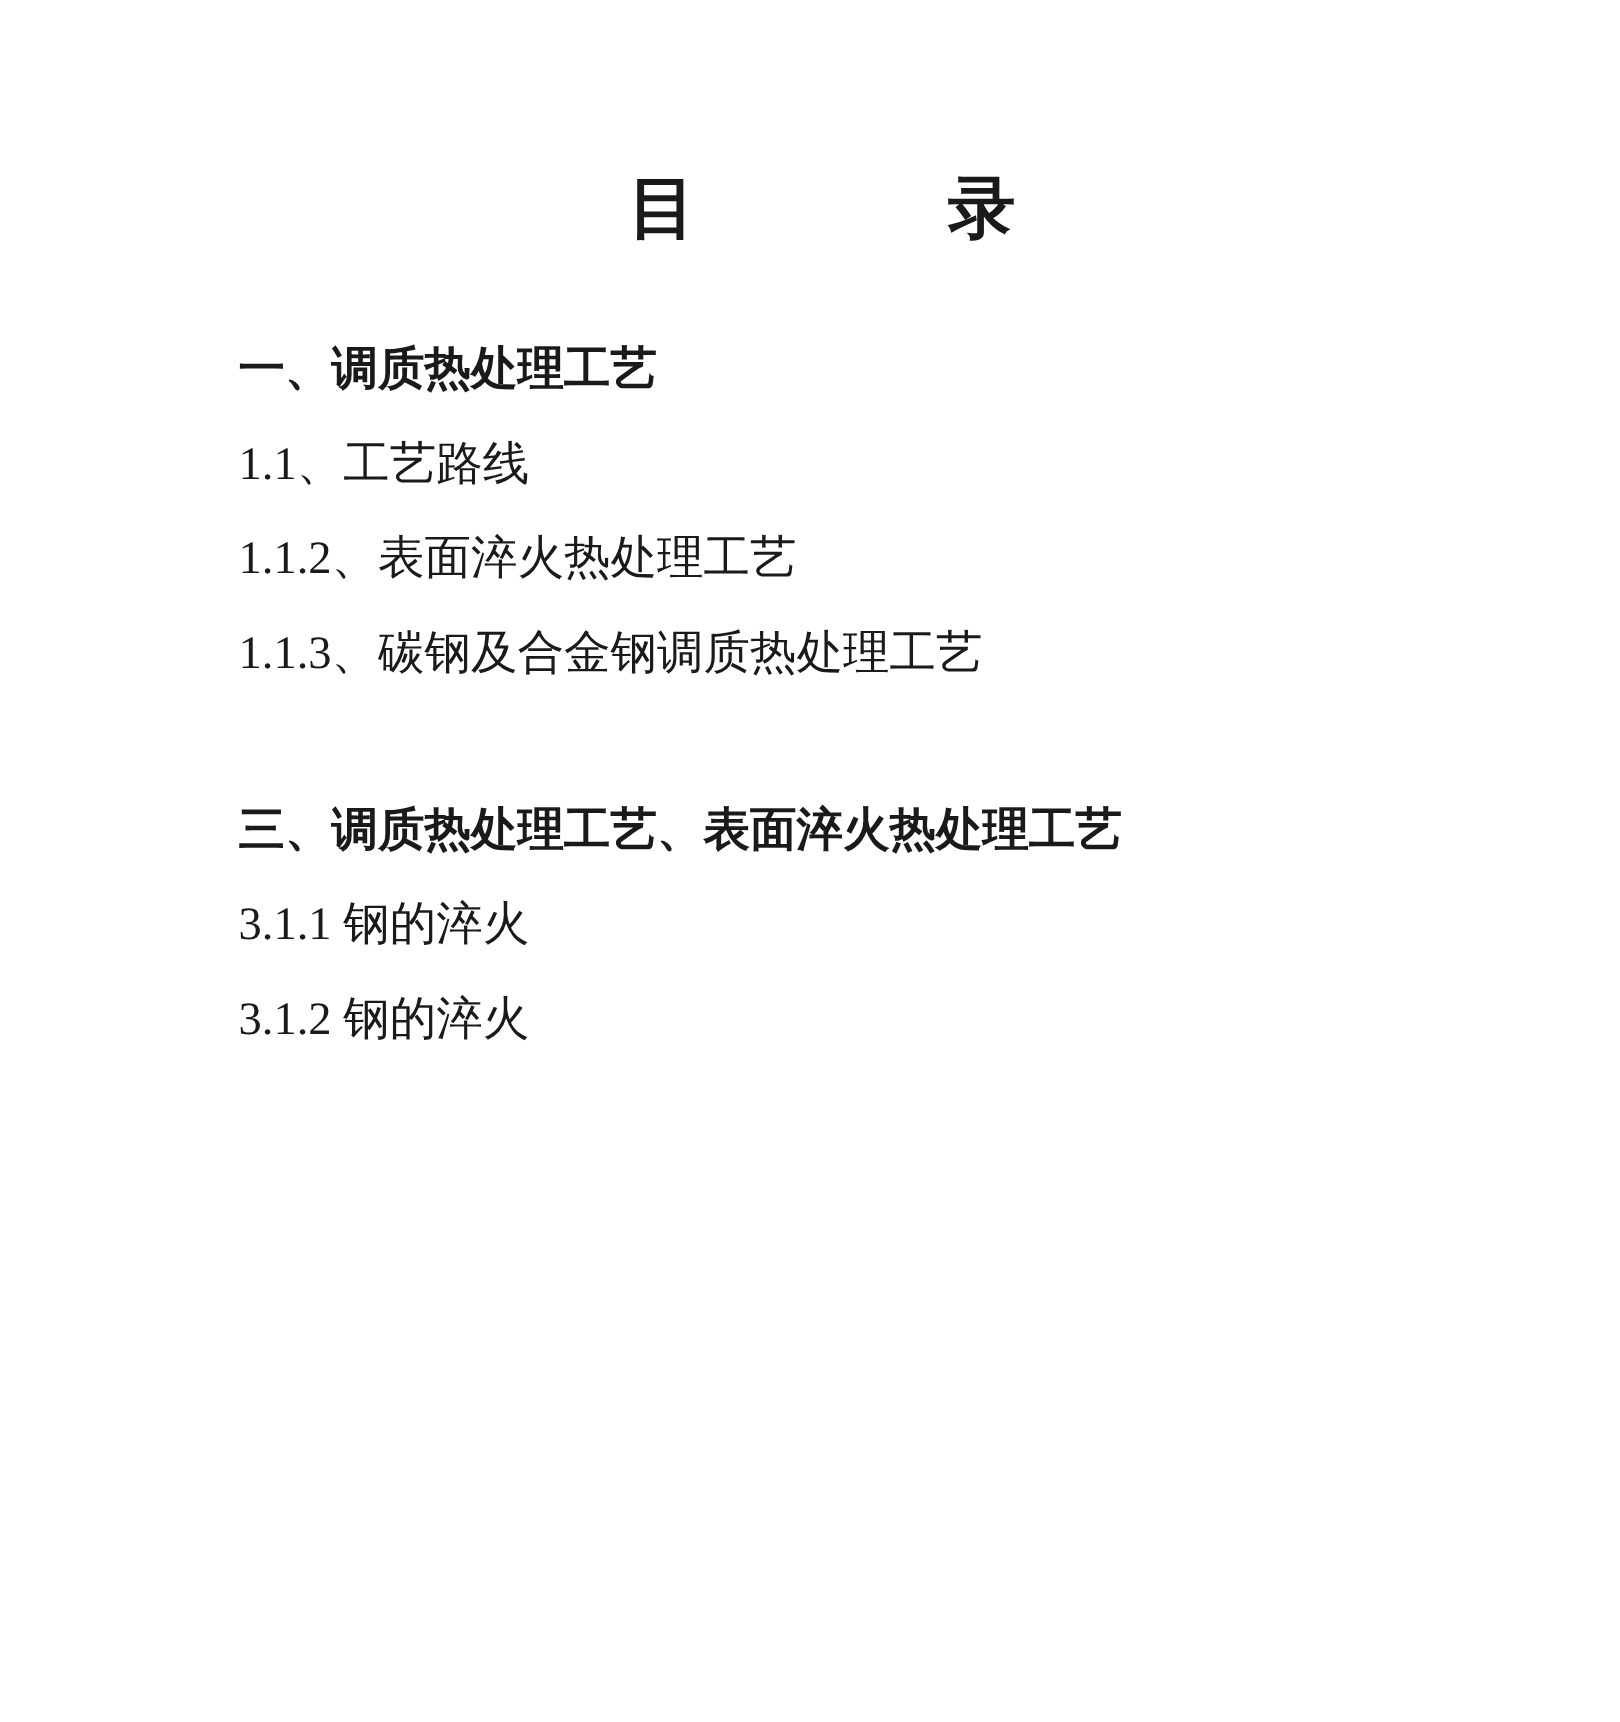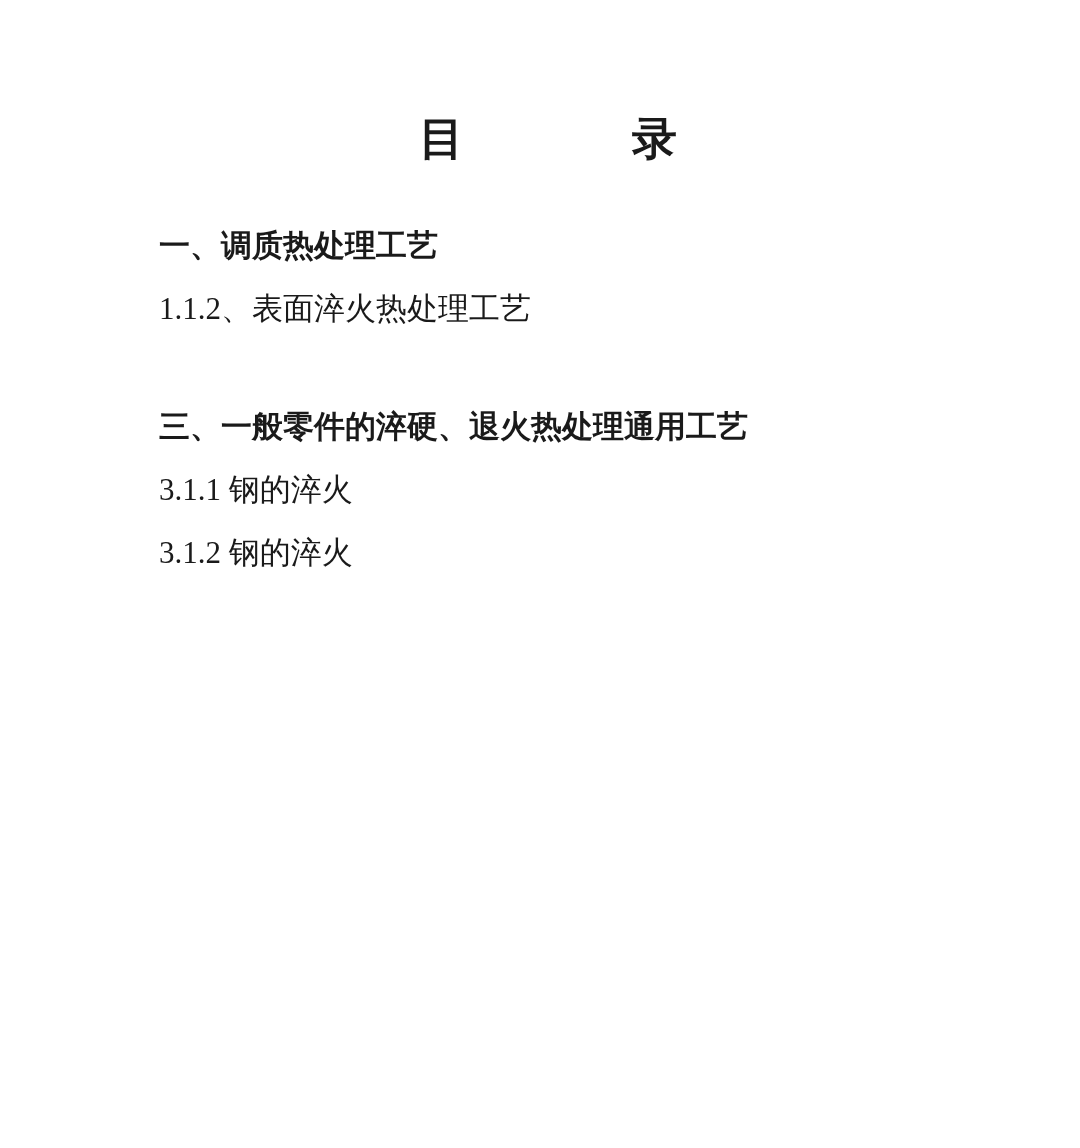--- a/index.html
+++ b/index.html
@@ -50,25 +50,27 @@
 
   <div class="doc-title">
     <span>目</span>
     <span>录</span>
   </div>
 
   <div class="toc">
 
     <div class="toc-section">
       <div class="toc-heading">一、调质热处理工艺</div>
+      <div class="toc-item">1.1、工艺路线</div>
       <div class="toc-item">1.1.2、表面淬火热处理工艺</div>
+      <div class="toc-item">1.1.3、碳钢及合金钢调质热处理工艺</div>
     </div>
 
 
     <div class="toc-section">
-      <div class="toc-heading">三、一般零件的淬硬、退火热处理通用工艺</div>
+      <div class="toc-heading">三、调质热处理工艺、表面淬火热处理工艺</div>
       <div class="toc-item">3.1.1 钢的淬火</div>
       <div class="toc-item">3.1.2  钢的淬火</div>
     </div>
 
   </div>
 
 </div>
 
 </body></html>

